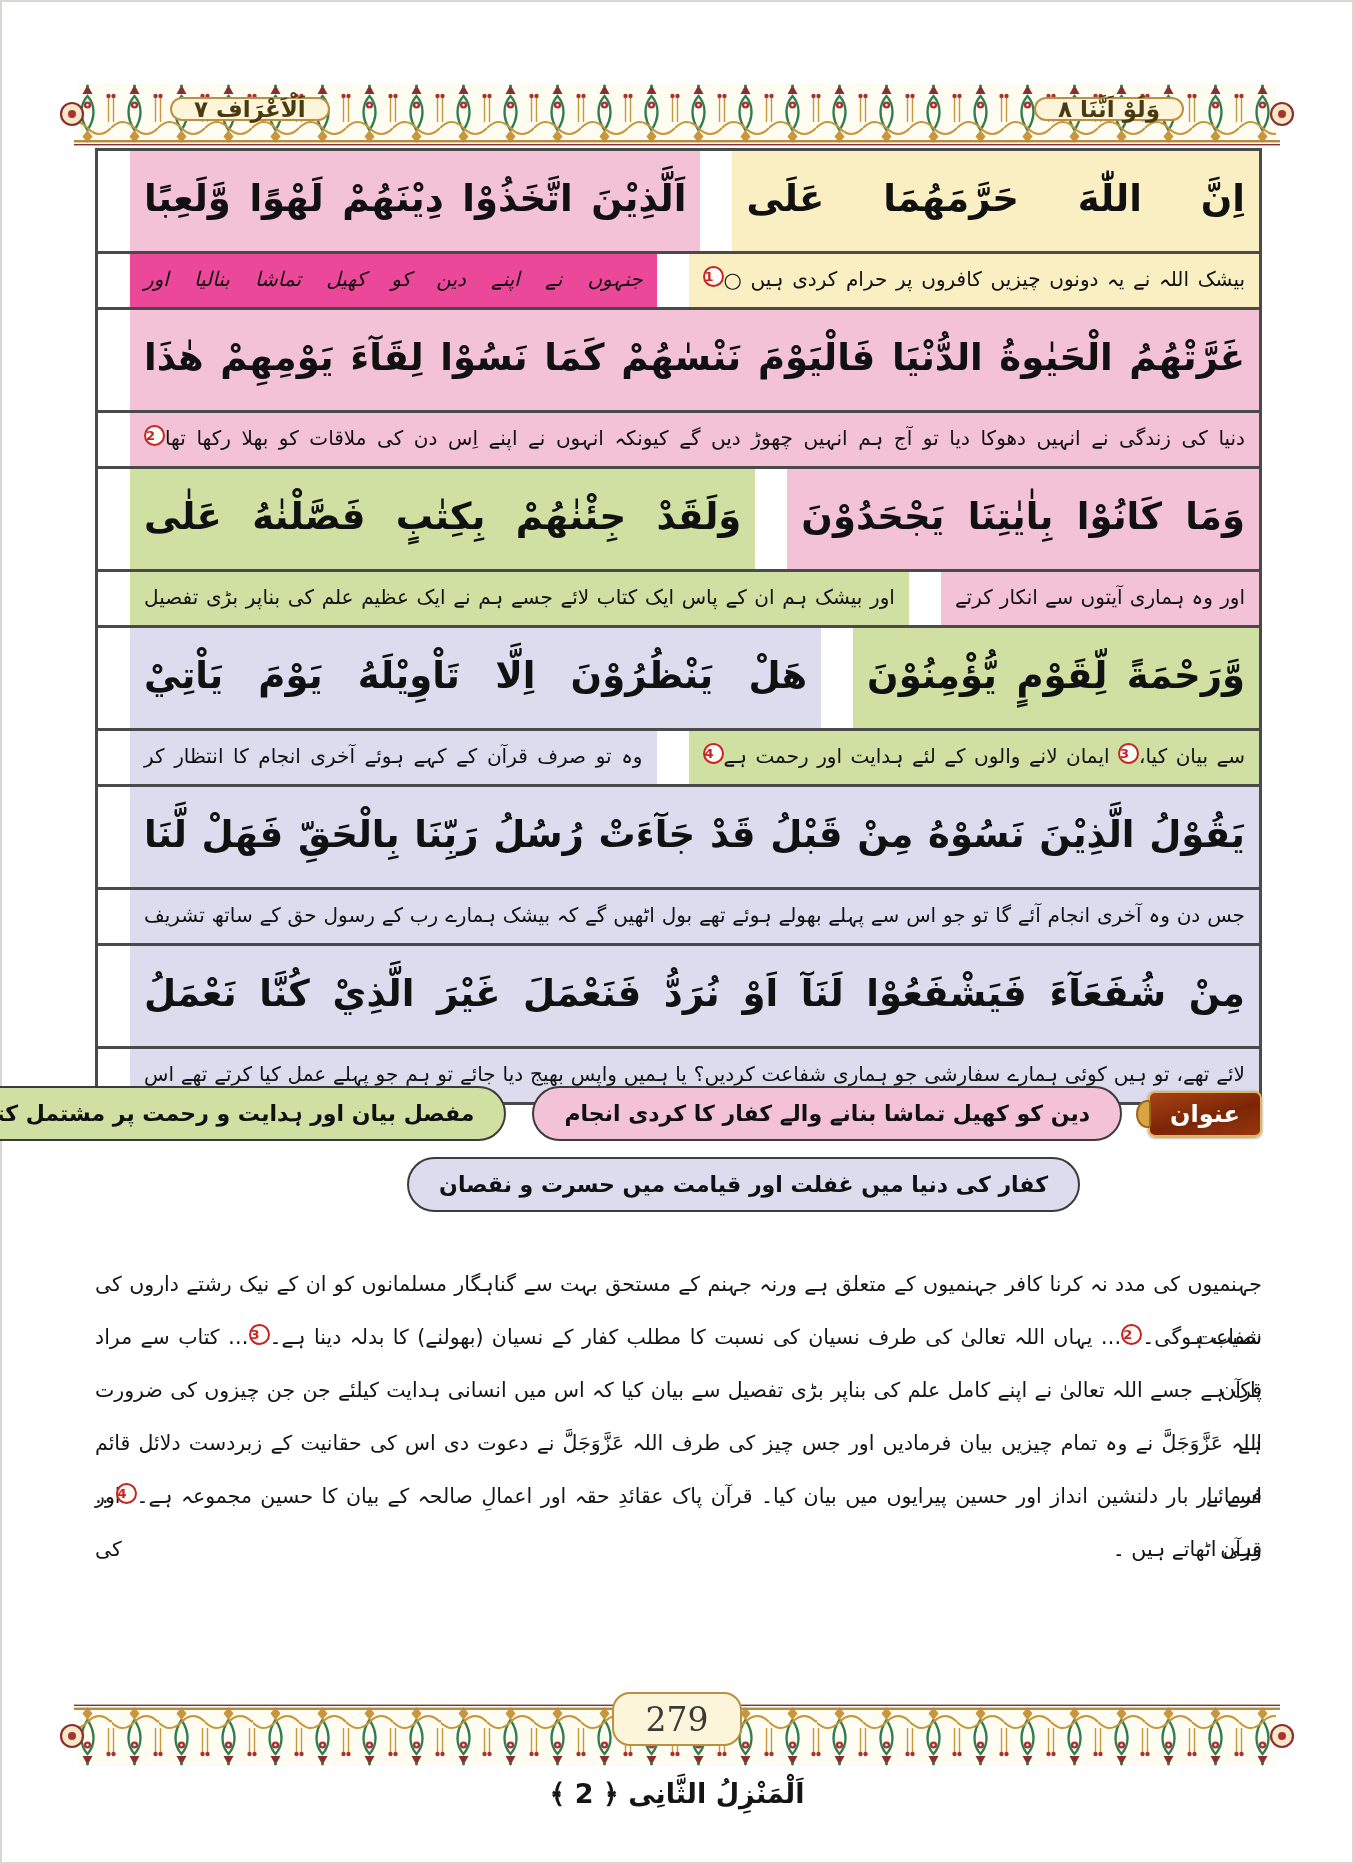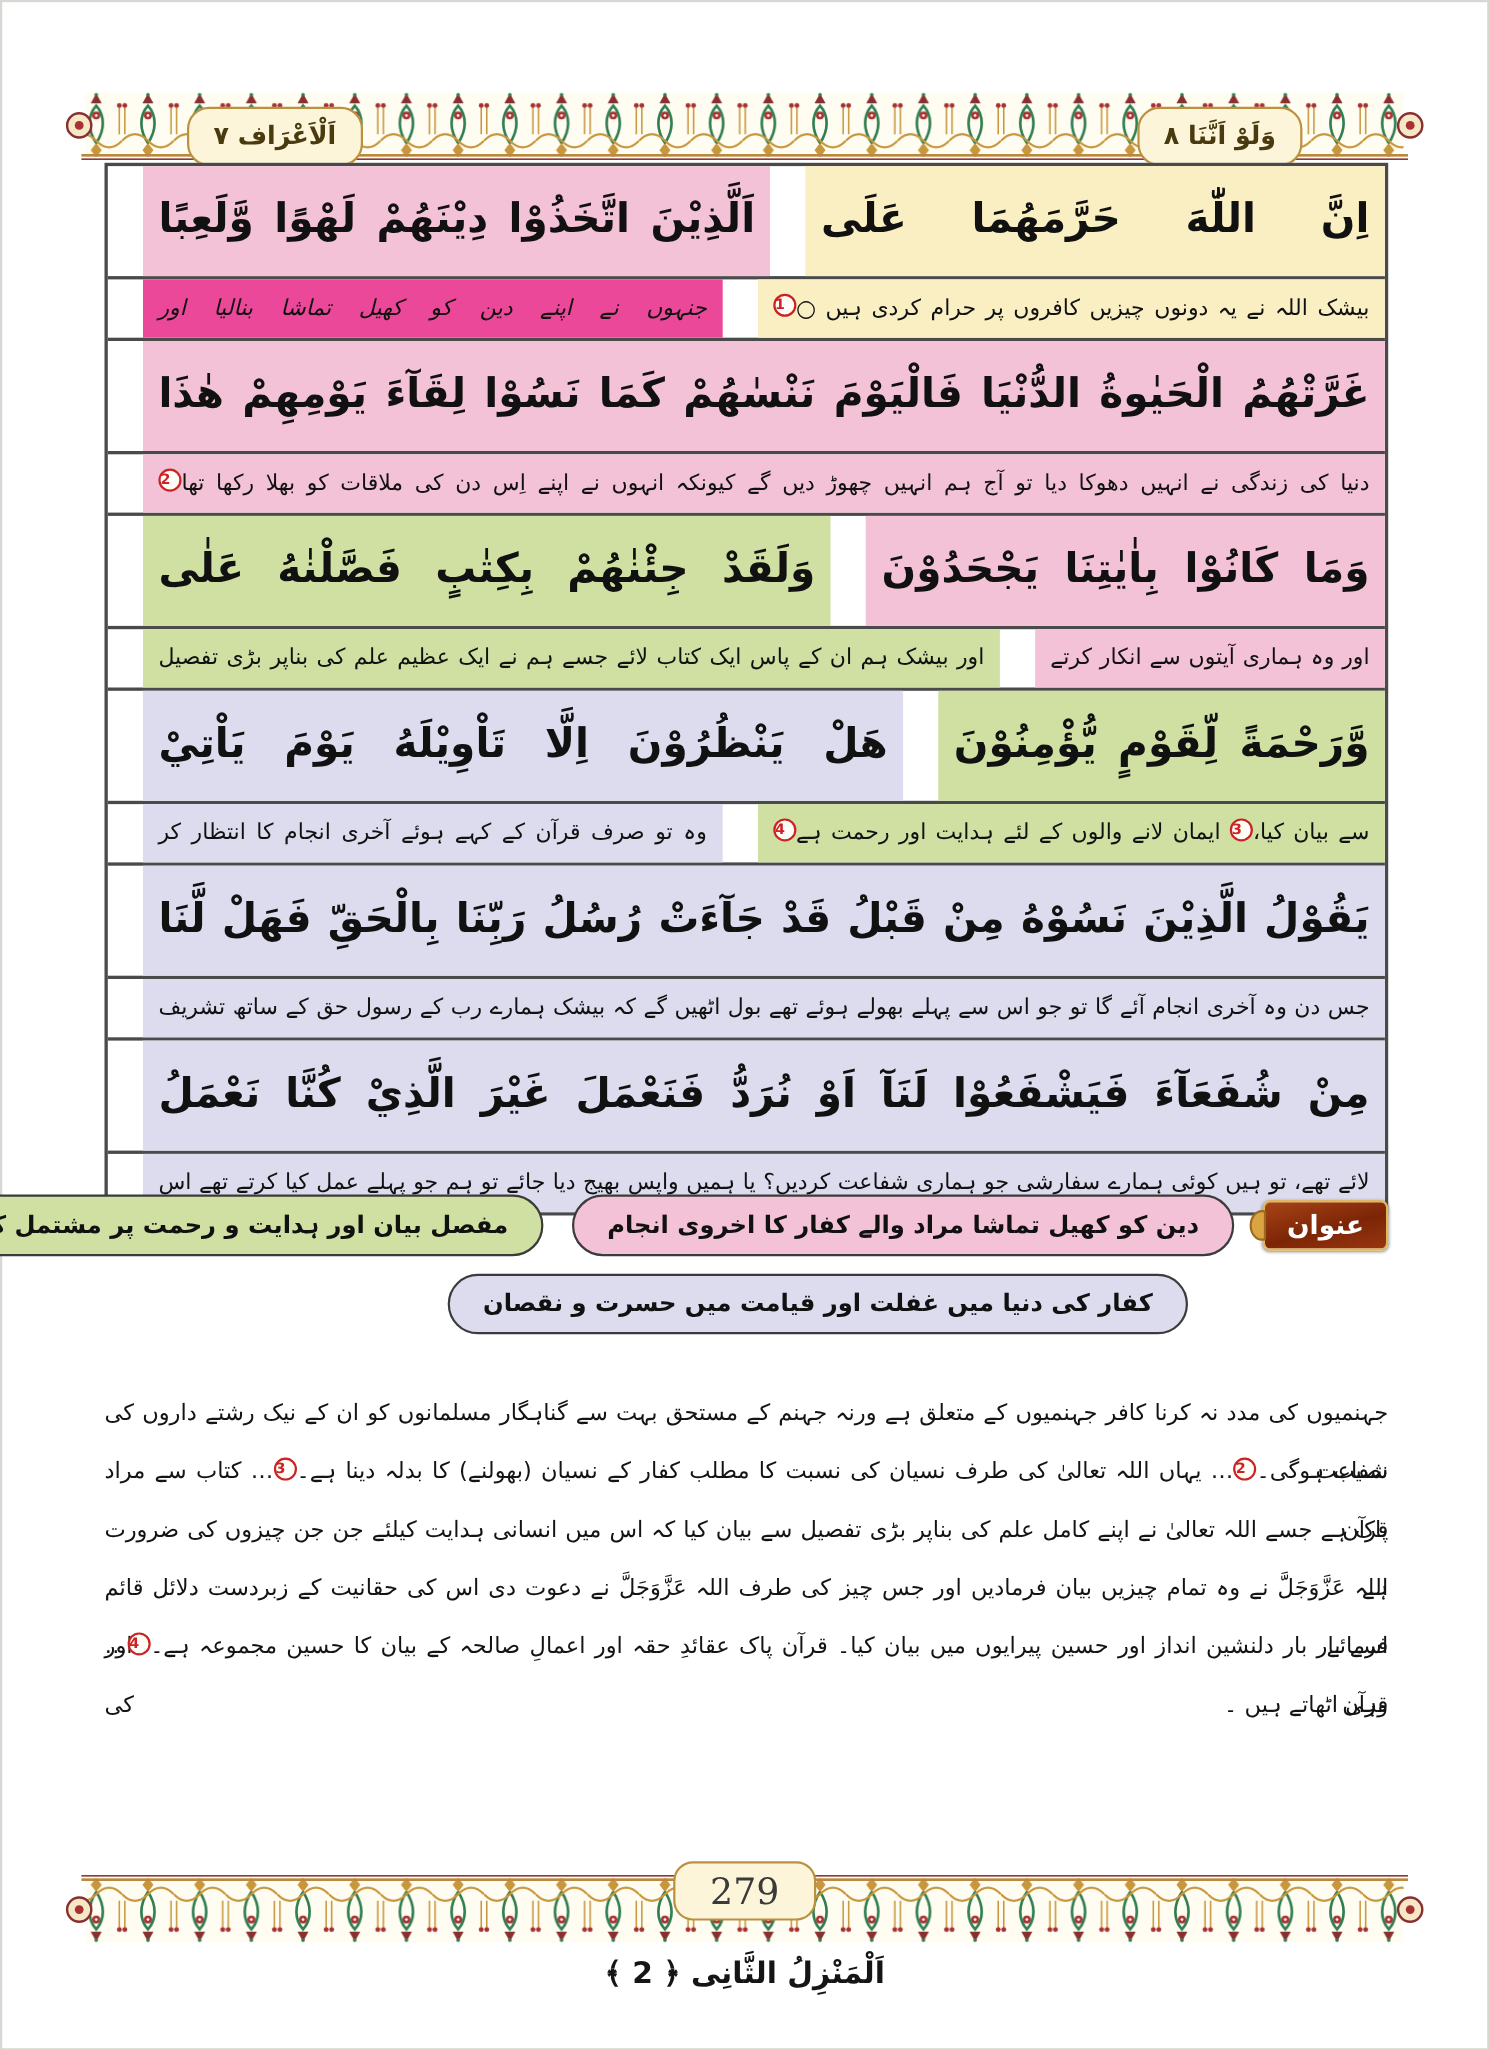--- a/index.html
+++ b/index.html
@@ -10,21 +10,21 @@
   .page-edge{position:absolute;inset:0;border:2px solid #d7d7d3;pointer-events:none;}
 
   
   .band{position:absolute;left:64px;width:1226px;height:64px;}
   .band svg{width:100%;height:100%;overflow:visible;display:block;}
   .band-top{top:84px;}
   .band-bottom{top:1702px;}
   .band-bottom svg{transform:scaleY(-1);}
 
   .cartouche{
-    position:absolute;top:13px;height:54px;box-sizing:border-box;
+    position:absolute;top:13px;height:24px;box-sizing:border-box;
     background:#fcf5d9;border:2px solid #bb9040;border-radius:20px;
     display:flex;align-items:center;justify-content:center;
     font-size:23px;font-weight:bold;color:#4a3a10;padding:0 22px;white-space:nowrap;
   }
   .cartouche.left{left:106px;}
   .cartouche.right{right:106px;}
   .page-cartouche{
     position:absolute;left:50%;transform:translateX(-50%);top:-10px;height:54px;min-width:130px;
     box-sizing:border-box;background:#fcf5d9;border:2px solid #bb9040;border-radius:18px;
     display:flex;align-items:center;justify-content:center;
@@ -217,21 +217,21 @@
     <div class="row urdu">
       <div class="seg" style="width: 100%; background: rgb(220, 220, 238);">
         <div class="seg-inner">لائے تھے، تو ہیں کوئی ہمارے سفارشی جو ہماری شفاعت کردیں؟ یا ہمیں واپس بھیج دیا جائے تو ہم جو پہلے عمل کیا کرتے تھے اس کے برخلاف</div>
       </div>
     </div>
   </div>
 
 <div class="headings">
   <div class="h-row1" id="hrow1">
     <span class="badge">عنوان</span>
-  <span class="pill" style="background: rgb(244, 194, 215);">دین کو کھیل تماشا مراد والے کفار کا اخروی انجام</span>
+  <span class="pill" style="background: rgb(244, 194, 215);">دین کو کھیل تماشا بنانے والے کفار کا کردی انجام</span>
       <span class="pill" style="background: rgb(207, 224, 162);">مفصل بیان اور ہدایت و رحمت پر مشتمل کتاب قرآن</span>
     </div>
   <div class="h-row2" id="hrow2">
       <span class="pill" style="background: rgb(220, 220, 238);">کفار کی دنیا میں غفلت اور قیامت میں حسرت و نقصان</span>
     </div>
 </div>
 
 <div class="footnotes" id="footnotes">
     <div class="fline">جہنمیوں کی مدد نہ کرنا کافر جہنمیوں کے متعلق ہے ورنہ جہنم کے مستحق بہت سے گناہگار مسلمانوں کو ان کے نیک رشتے داروں کی شفاعت</div>
     <div class="fline">نصیب ہوگی۔<span class="fn">2</span>… یہاں اللہ تعالیٰ کی طرف نسیان کی نسبت کا مطلب کفار کے نسیان (بھولنے) کا بدلہ دینا ہے۔<span class="fn">3</span>… کتاب سے مراد قرآن</div>

